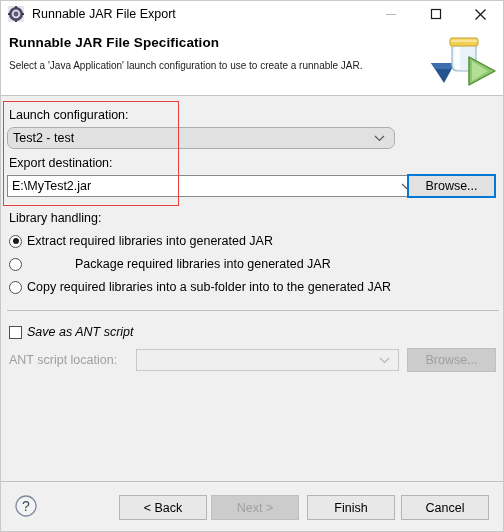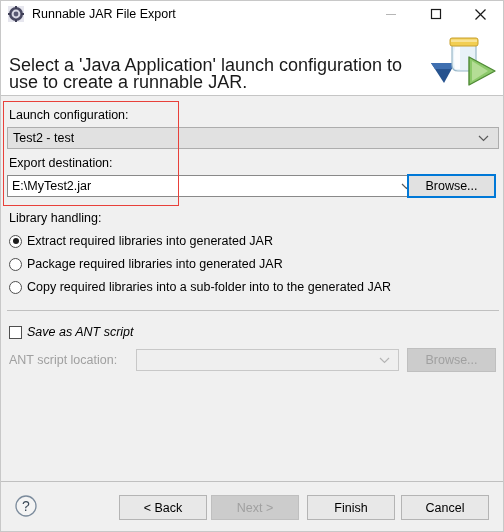--- a/index.html
+++ b/index.html
@@ -78,21 +78,21 @@
     font-size: 13.5px;
     font-weight: bold;
     color: #000;
     letter-spacing: .1px;
   }
   .header-desc {
     position: absolute;
     left: 8px;
     top: 30px;
     width: 410px;
-    font-size: 18px;
+    font-size: 10px;
     line-height: 17px;
     color: #1a1a1a;
   }
   .header-art {
     position: absolute;
     right: 4px;
     top: 0px;
     width: 70px;
     height: 68px;
   }
@@ -294,20 +294,21 @@
       <div class="win-btn">
         <svg width="13" height="13" viewBox="0 0 13 13">
           <line x1="1.5" y1="1.5" x2="11.5" y2="11.5" stroke="#1a1a1a" stroke-width="1.2"></line>
           <line x1="11.5" y1="1.5" x2="1.5" y2="11.5" stroke="#1a1a1a" stroke-width="1.2"></line>
         </svg>
       </div>
     </div>
   </div>
 
   <div class="header">
+    <div class="header-title">Runnable JAR File Specification</div>
     <div class="header-desc">Select a 'Java Application' launch configuration to use to create a runnable JAR.</div>
     <div class="header-art">
       <svg width="70" height="68" viewBox="0 0 70 68">
         <rect x="0" y="0" width="70" height="68" fill="#ffffff"></rect>
 
         <polygon points="2,36 26,36 15,56" fill="#27538f"></polygon>
         <polygon points="2,36 26,36 22,42 6,42" fill="#3f6fb0"></polygon>
 
         <path d="M23,18 L47,18 L47,38 Q47,44 41,44 L29,44 Q23,44 23,38 Z" fill="#e8f2f8" stroke="#9ab8c9" stroke-width="1.2"></path>
         <path d="M26,20 L31,20 L31,42 L26,42 Q25,36 25,30 Q25,24 26,20 Z" fill="#ffffff" opacity="0.85"></path>
@@ -318,21 +319,21 @@
         <polygon points="40,30 66,44 40,58" fill="#8cc96a" stroke="#4f8a36" stroke-width="1.4" stroke-linejoin="round"></polygon>
         <polygon points="43,34 59,44 43,54" fill="#b4dd96"></polygon>
       </svg>
     </div>
   </div>
 
   <div class="body">
 
     <div class="label" style="left:8px; top:12px;">Launch configuration:</div>
 
-    <div class="combo" style="left:6px; top:31px; width:492px;">
+    <div class="combo" style="left:6px; top:31px; width:388px;border-radius:7px;">
       <span class="val">Test2 - test</span>
       <span class="arrow">
         <svg width="11" height="8" viewBox="0 0 11 8">
           <polyline points="1,2 5.5,6.5 10,2" fill="none" stroke="#5a5a5a" stroke-width="1.2"></polyline>
         </svg>
       </span>
     </div>
 
     <div class="label" style="left:8px; top:60px;">Export destination:</div>
 
@@ -347,21 +348,21 @@
 
     <div class="btn focus" style="left:406px; top:78px; width:89px; height:24px;">Browse...</div>
 
     <div class="label" style="left:8px; top:115px;">Library handling:</div>
 
     <div class="radio-row" style="left:8px; top:136px;">
       <span class="radio-mark checked"></span>
       <span class="opt-label">Extract required libraries into generated JAR</span>
     </div>
 
-    <div class="radio-row" style="left:8px; top:159px;">
+    <div class="radio-row" style="left:8px; top:159px;gap:48px;">
       <span class="radio-mark"></span>
       <span class="opt-label">Package required libraries into generated JAR</span>
     </div>
 
     <div class="radio-row" style="left:8px; top:182px;">
       <span class="radio-mark"></span>
       <span class="opt-label">Copy required libraries into a sub-folder into to the generated JAR</span>
     </div>
 
     <div class="sep" style="left:6px; top:214px; width:492px;"></div>

